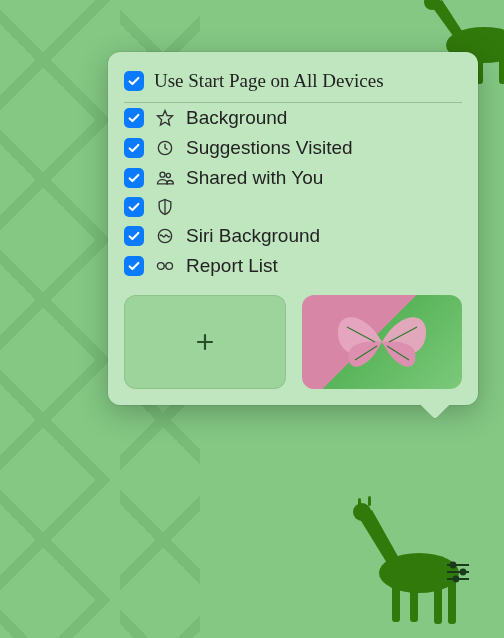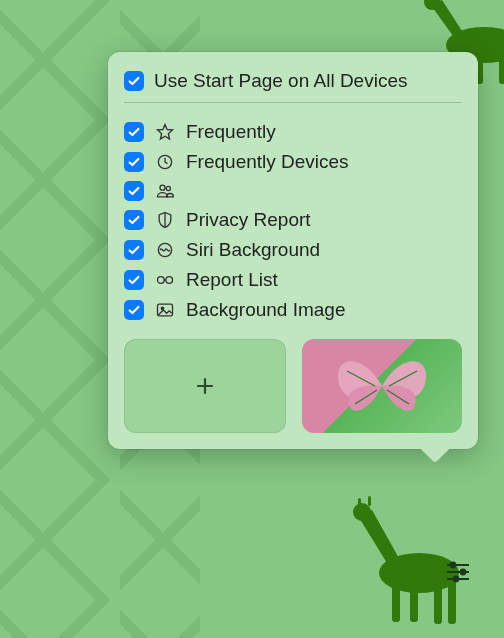--- a/index.html
+++ b/index.html
@@ -55,21 +55,22 @@
       display: flex;
       align-items: center;
       gap: 10px;
       padding: 4px 0;
       font-size: 19px;
       color: #222;
     }
     .row.top-row {
       padding-bottom: 10px;
       border-bottom: 1px solid rgba(0,0,0,.18);
-      margin-bottom: 14px;
+      margin-bottom: 0;
+      font-family: Liberation Serif, serif;
     }
     .checkbox {
       width: 20px;
       height: 20px;
       border-radius: 5px;
       background: #0a7aff;
       display: flex;
       align-items: center;
       justify-content: center;
       flex-shrink: 0;
@@ -171,67 +172,67 @@
     <span class="checkbox">
         <svg viewBox="0 0 16 16">
           <path d="M3 8.5 L6.2 11.5 L13 4.5" stroke="#fff" stroke-width="2.4" fill="none" stroke-linecap="round" stroke-linejoin="round"></path>
         </svg>
       </span>
     <span class="icon">
       <svg viewBox="0 0 24 24">
           <path d="M12 3 L14.5 9 L21 9.5 L16 14 L17.5 20.5 L12 17 L6.5 20.5 L8 14 L3 9.5 L9.5 9 Z" stroke="#333" fill="none"></path>
         </svg>
     </span>
-    <span class="label">Frequently</span>
+    <span class="label">Background</span>
   </div>
 
   <div class="row">
     <span class="checkbox">
         <svg viewBox="0 0 16 16">
           <path d="M3 8.5 L6.2 11.5 L13 4.5" stroke="#fff" stroke-width="2.4" fill="none" stroke-linecap="round" stroke-linejoin="round"></path>
         </svg>
       </span>
     <span class="icon">
       <svg viewBox="0 0 24 24">
           <circle cx="12" cy="12" r="8"></circle>
           <path d="M12 7 V12 L15 14"></path>
         </svg>
     </span>
-    <span class="label">Frequently Devices</span>
+    <span class="label">Suggestions Visited</span>
   </div>
 
   <div class="row">
     <span class="checkbox">
         <svg viewBox="0 0 16 16">
           <path d="M3 8.5 L6.2 11.5 L13 4.5" stroke="#fff" stroke-width="2.4" fill="none" stroke-linecap="round" stroke-linejoin="round"></path>
         </svg>
       </span>
     <span class="icon">
       <svg viewBox="0 0 24 24" fill="#333" stroke="none">
           <circle cx="9" cy="8" r="3"></circle>
           <circle cx="16" cy="9" r="2.5"></circle>
           <path d="M3 19c0-3 3-5 6-5s6 2 6 5Z"></path>
           <path d="M14 19c0-2.2 1.6-4 4-4s4 1.8 4 4Z"></path>
         </svg>
     </span>
+    <span class="label">Shared with You</span>
   </div>
 
   <div class="row">
     <span class="checkbox">
         <svg viewBox="0 0 16 16">
           <path d="M3 8.5 L6.2 11.5 L13 4.5" stroke="#fff" stroke-width="2.4" fill="none" stroke-linecap="round" stroke-linejoin="round"></path>
         </svg>
       </span>
     <span class="icon">
       <svg viewBox="0 0 24 24">
           <path d="M12 3 L19 6 V11 C19 16 15.5 19.5 12 21 C8.5 19.5 5 16 5 11 V6 Z" fill="none"></path>
           <path d="M12 3 V21"></path>
         </svg>
     </span>
-    <span class="label">Privacy Report</span>
   </div>
 
   <div class="row">
     <span class="checkbox">
         <svg viewBox="0 0 16 16">
           <path d="M3 8.5 L6.2 11.5 L13 4.5" stroke="#fff" stroke-width="2.4" fill="none" stroke-linecap="round" stroke-linejoin="round"></path>
         </svg>
       </span>
     <span class="icon">
       <svg viewBox="0 0 24 24">
@@ -251,35 +252,20 @@
     <span class="icon">
       <svg viewBox="0 0 24 24">
           <circle cx="7" cy="12" r="4"></circle>
           <circle cx="17" cy="12" r="4"></circle>
           <path d="M11 12 H13"></path>
         </svg>
     </span>
     <span class="label">Report List</span>
   </div>
 
-  <div class="row">
-    <span class="checkbox">
-        <svg viewBox="0 0 16 16">
-          <path d="M3 8.5 L6.2 11.5 L13 4.5" stroke="#fff" stroke-width="2.4" fill="none" stroke-linecap="round" stroke-linejoin="round"></path>
-        </svg>
-      </span>
-    <span class="icon">
-      <svg viewBox="0 0 24 24">
-          <rect x="3" y="5" width="18" height="14" rx="2"></rect>
-          <circle cx="9" cy="10" r="1.5" fill="#333"></circle>
-          <path d="M4 18 L10 12 L14 16 L17 13 L20 16"></path>
-        </svg>
-    </span>
-    <span class="label">Background Image</span>
-  </div>
 
   <div class="thumbs">
     <div class="thumb add">
       <svg viewBox="0 0 24 24">
           <path d="M12 5 V19 M5 12 H19" fill="none" stroke-linecap="round"></path>
         </svg>
     </div>
     <div class="thumb preview">
       <svg class="butterfly" viewBox="0 0 110 80">
         <path d="M55 40 C35 5 5 10 12 38 C18 58 40 55 55 40 Z" fill="#e7a7bf" opacity=".95"></path>

